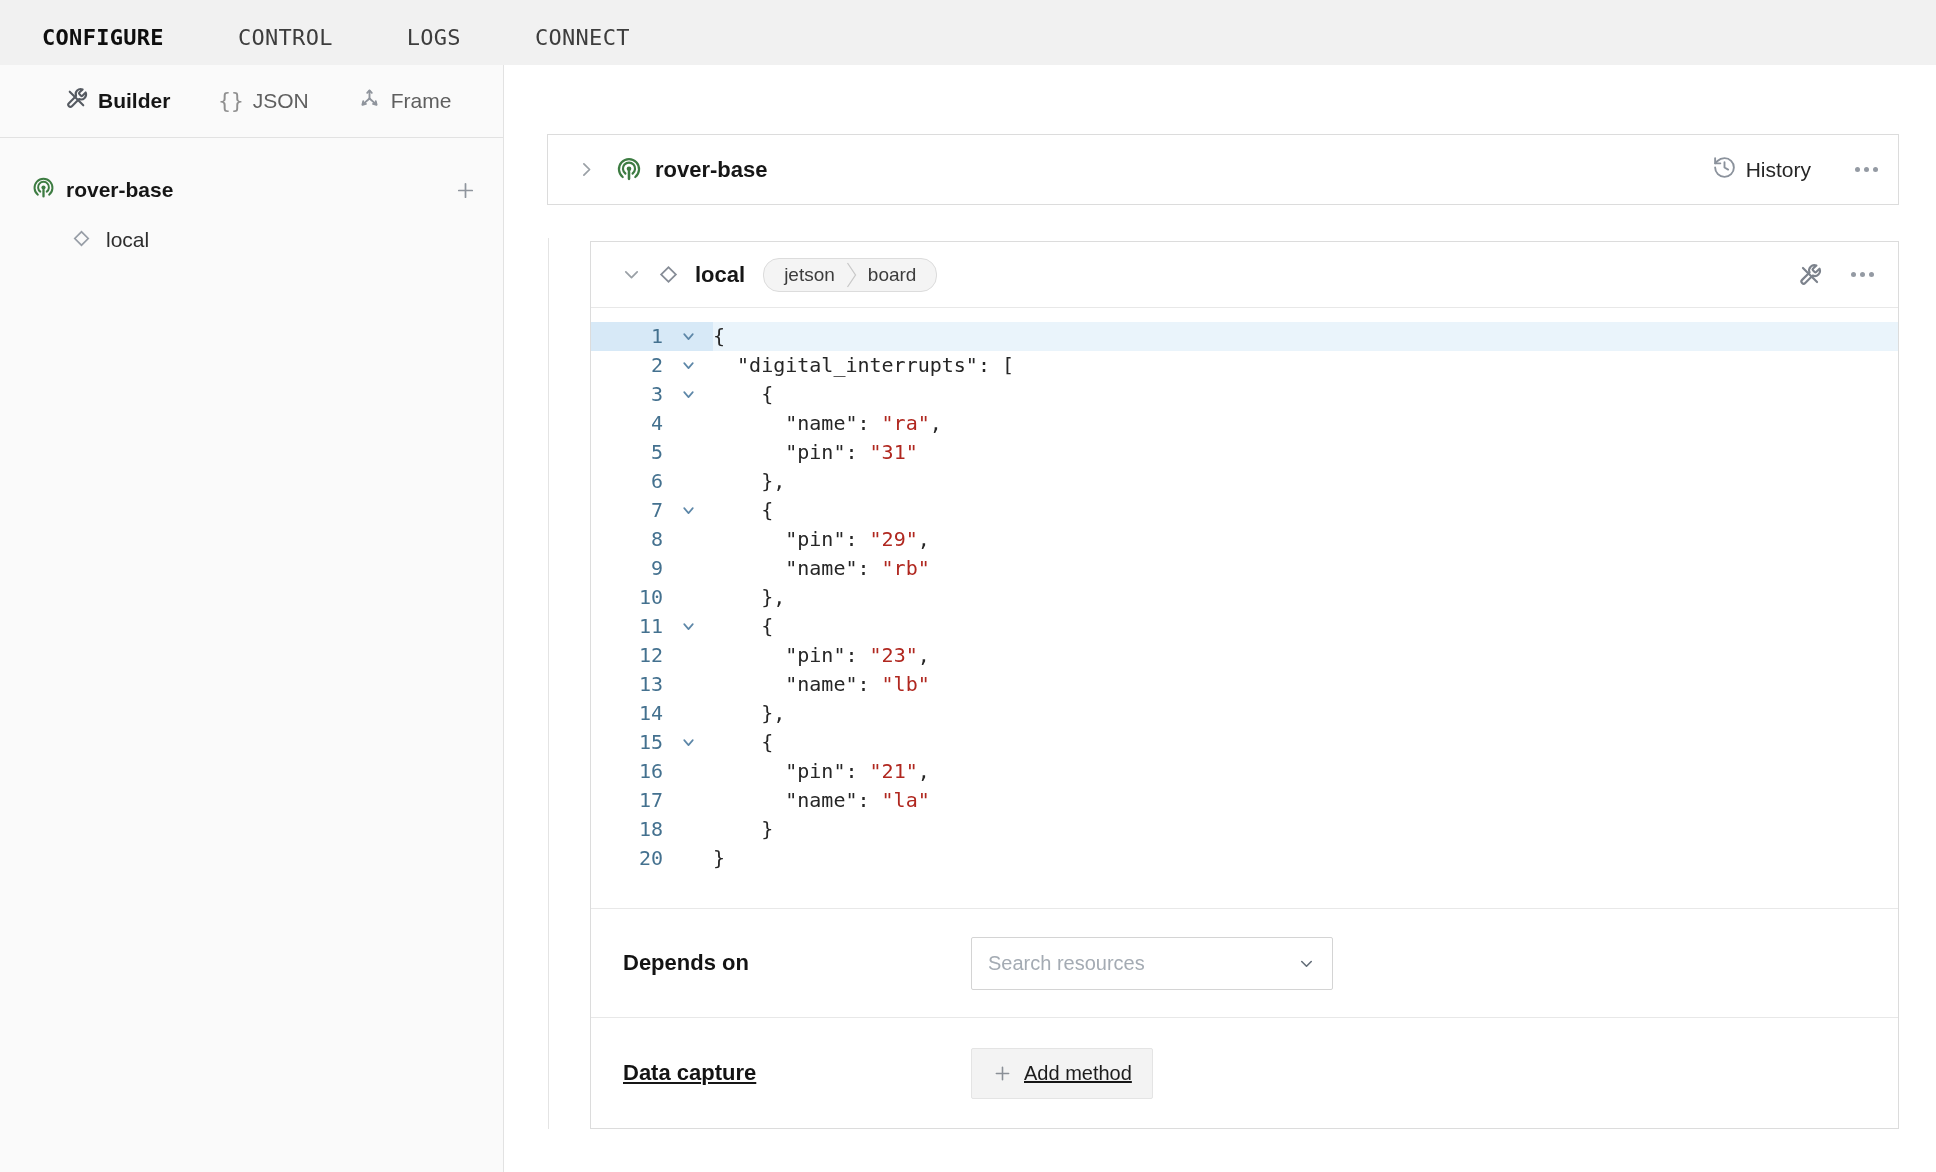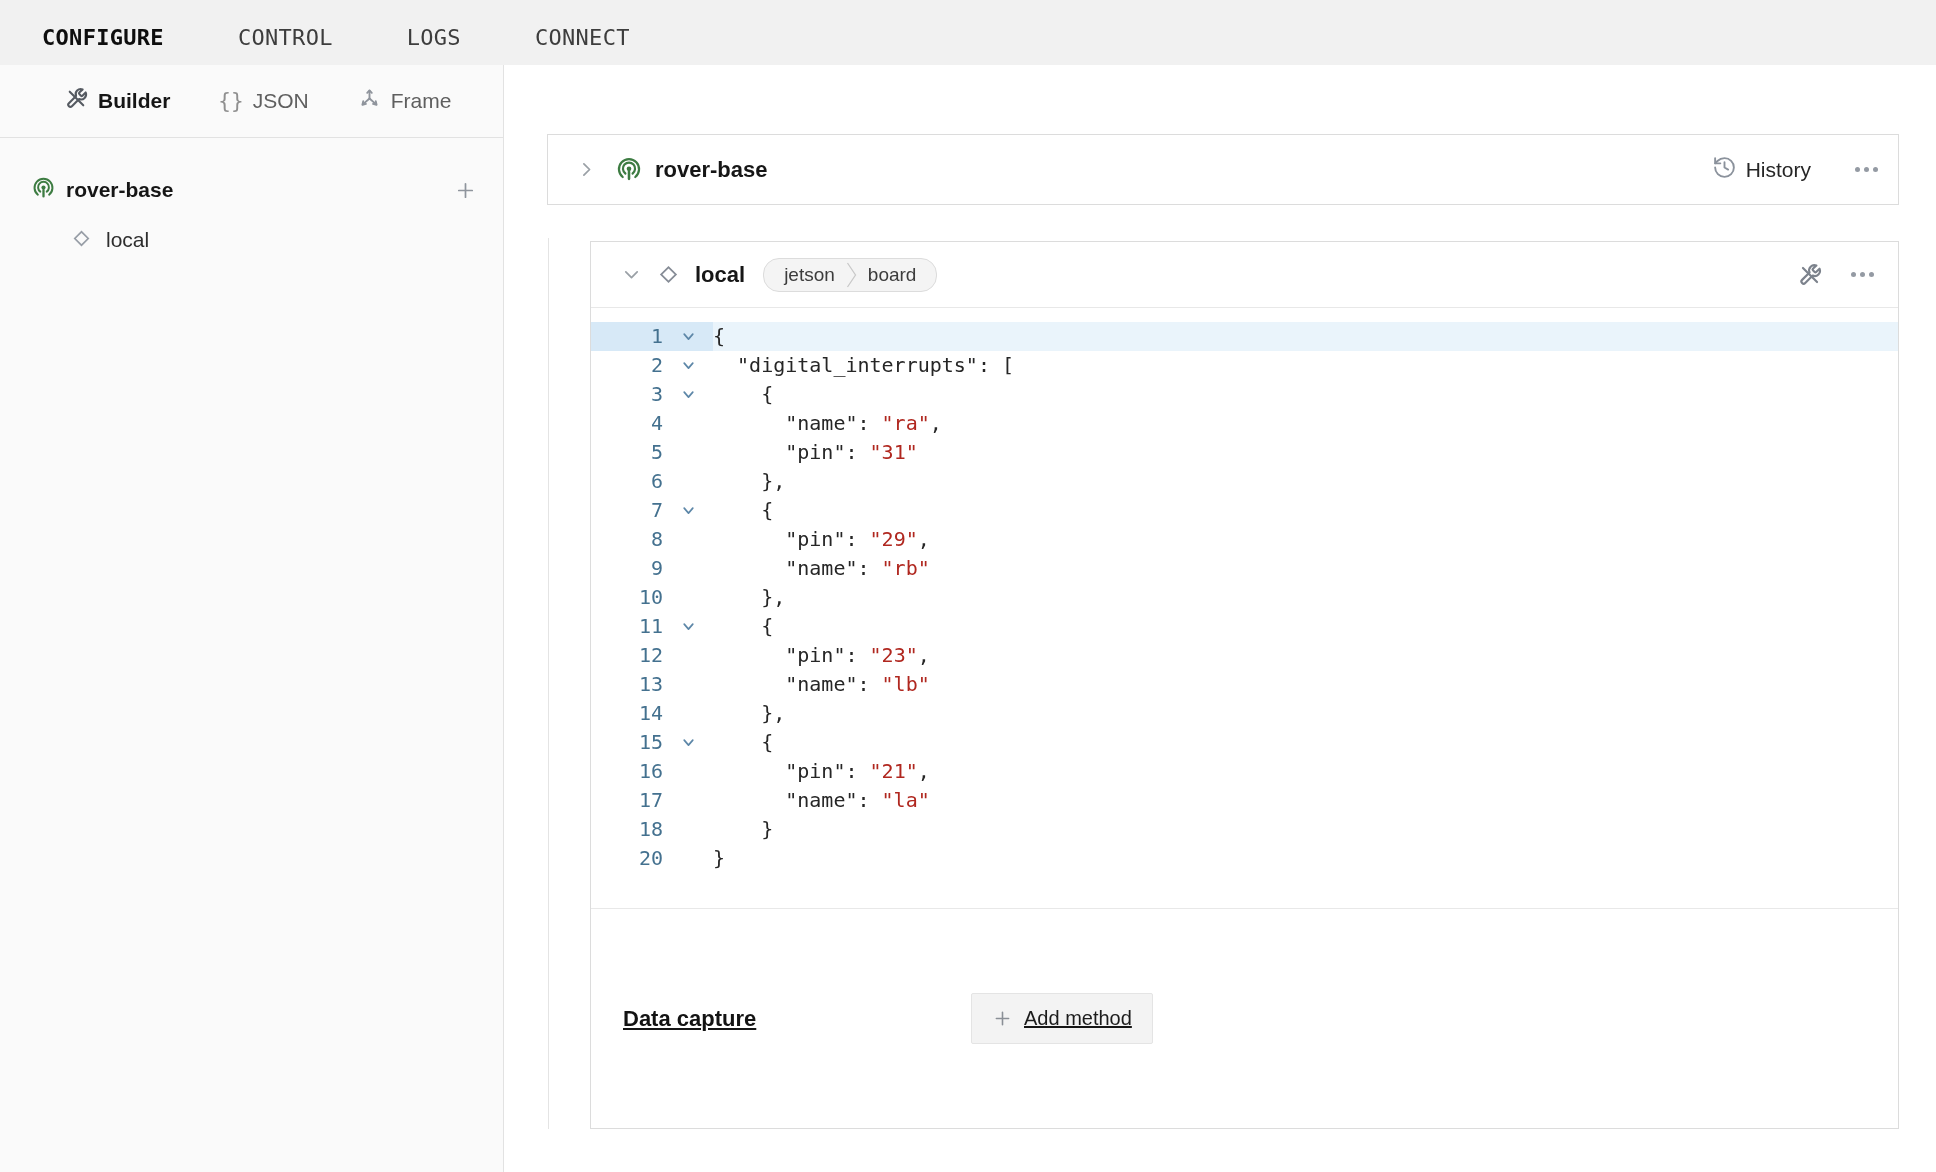--- a/index.html
+++ b/index.html
@@ -341,20 +341,31 @@
             <div class="cm-fold"></div>
             <div class="cm-content"><span class="tok-plain">    }</span></div>
           </div>
           <div class="cm-row">
             <div class="cm-gutter">20</div>
             <div class="cm-fold"></div>
             <div class="cm-content"><span class="tok-plain">}</span></div>
           </div>
         </div>
 
+      <div class="depends-row">
+        <span class="section-label">Depends on</span>
+        <div class="select">
+          <span class="ph">Search resources</span>
+          <span class="sel-chev">
+            <svg width="19" height="19" viewBox="0 0 24 24" fill="none" stroke="#636d78" stroke-width="2" stroke-linecap="round" stroke-linejoin="round">
+              <polyline points="6 9.5 12 15.5 18 9.5"></polyline>
+            </svg>
+          </span>
+        </div>
+      </div>
 
       <div class="capture-row">
         <span class="section-label">Data capture</span>
         <button class="btn">
           <span style="display:flex;align-items:center;">
             <svg width="21" height="21" viewBox="0 0 24 24" fill="none" stroke="#8a8f96" stroke-width="1.8" stroke-linecap="round">
               <path d="M12 5 V19"></path>
                 <path d="M5 12 H19"></path>
             </svg>
           </span>

